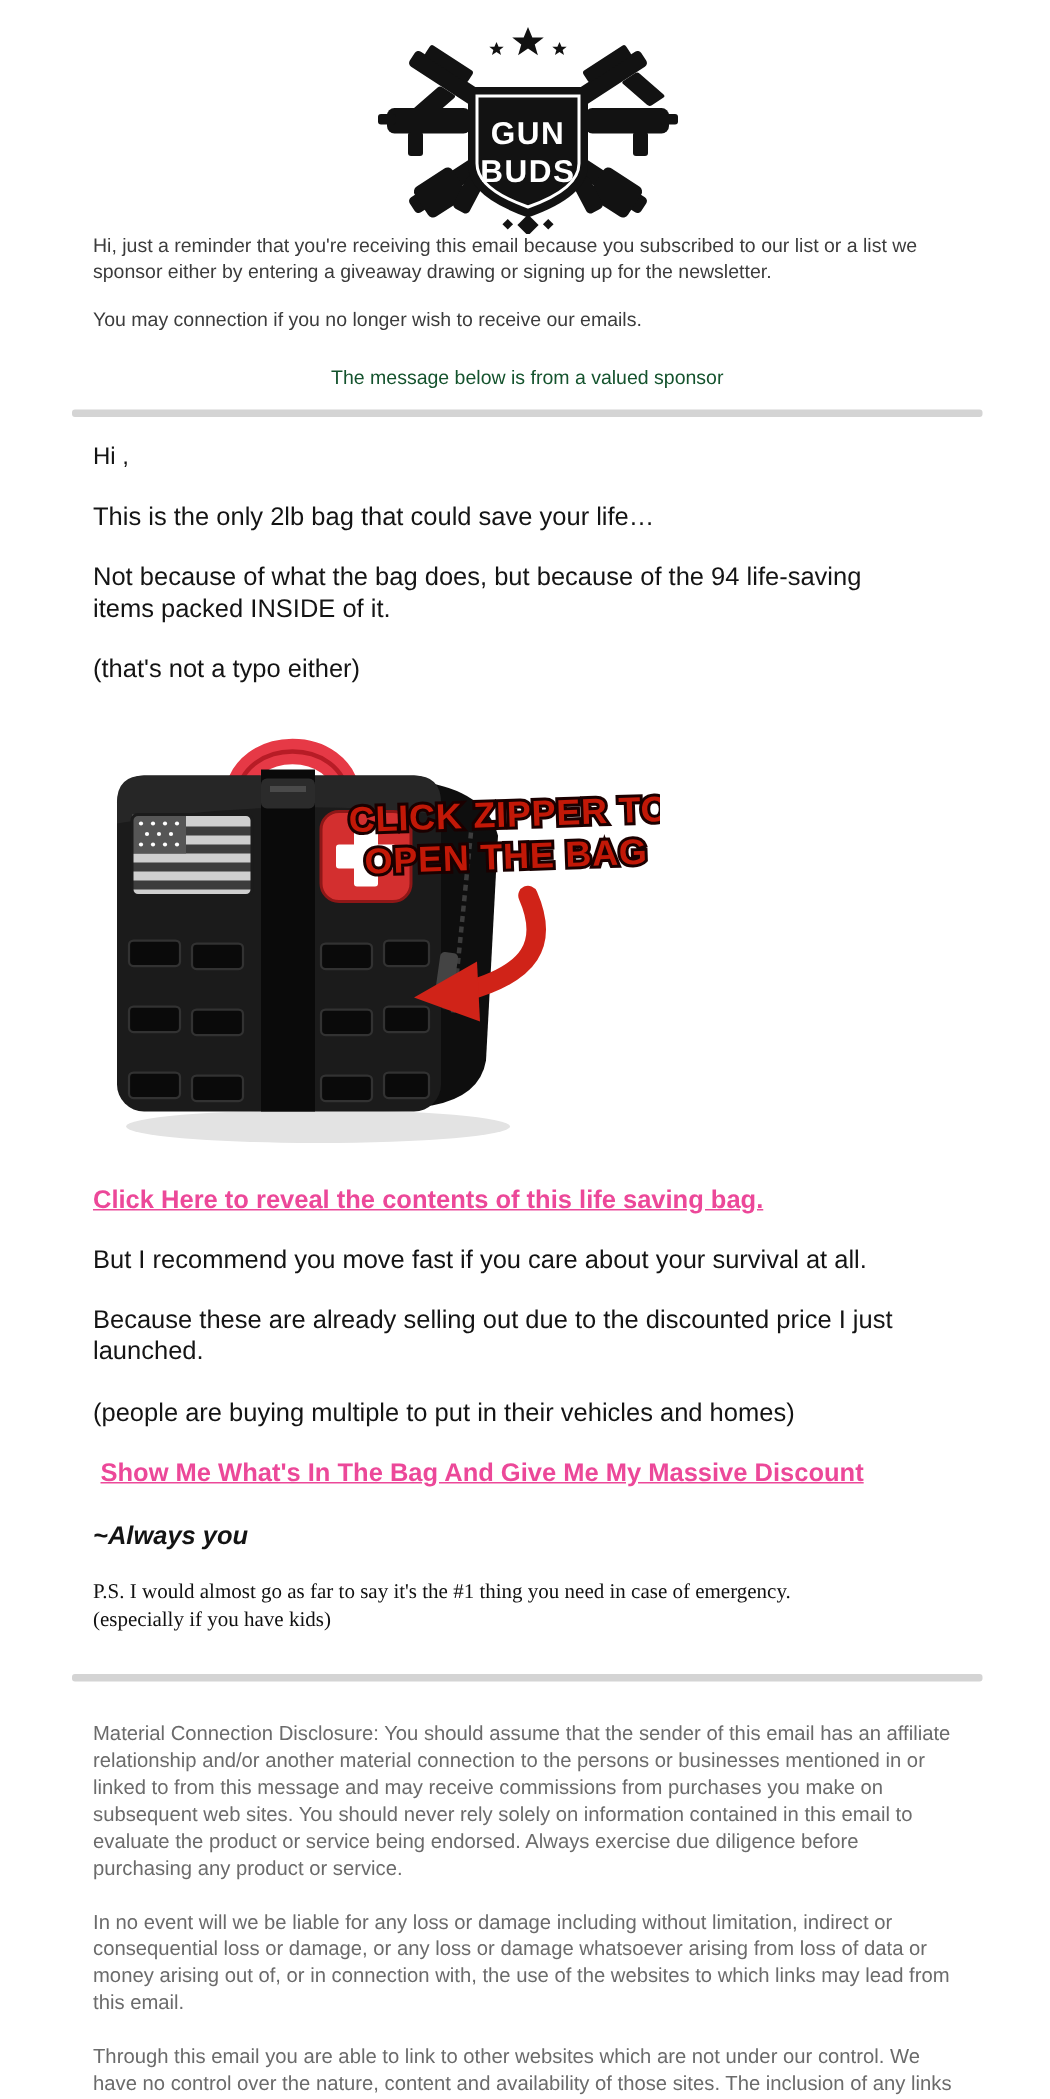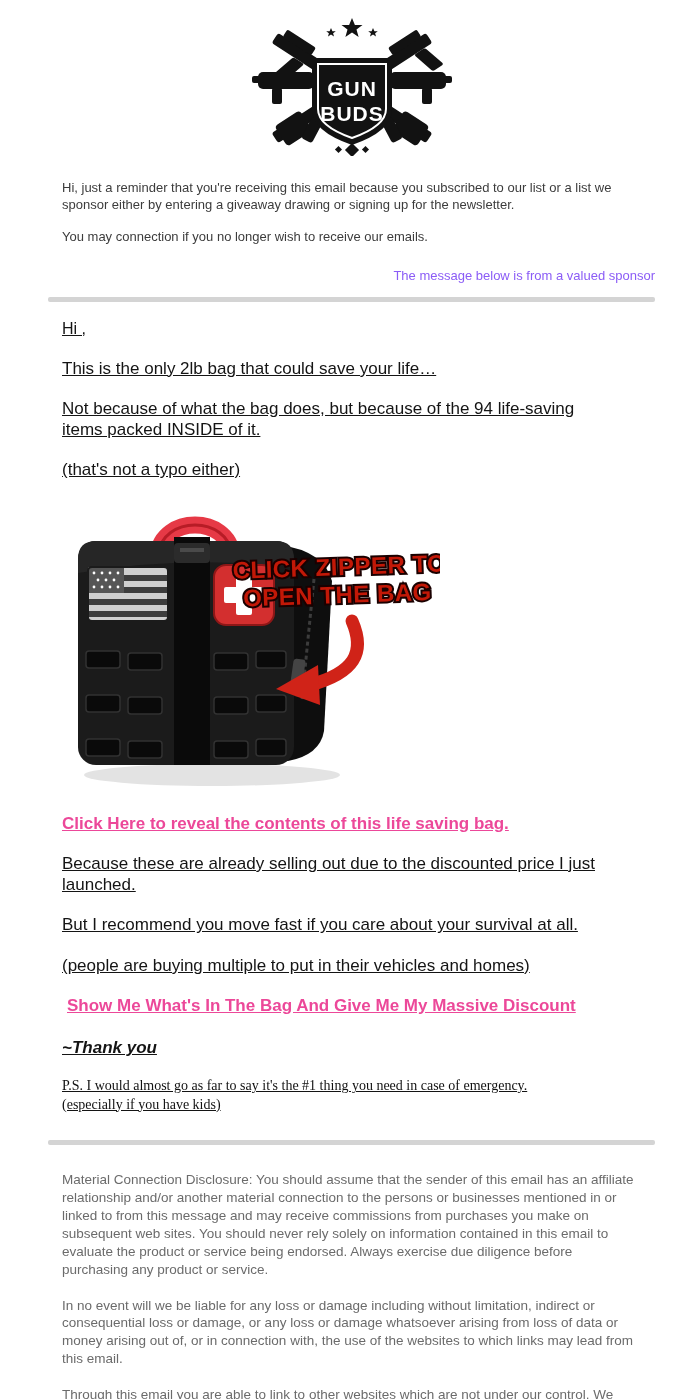--- a/index.html
+++ b/index.html
@@ -10,28 +10,28 @@
     color:#1c1c1c; overflow:hidden;
   }
   .email { padding:0 45px 0 48px; }
   .pad { margin:0 14px; }
 
   
   .logo-wrap { width:200px; margin:10px auto 0; }
   .logo-wrap svg { display:block; }
 
   
-  .preheader { margin-top:24px; font-size:13px; line-height:1.3; color:#3c3c3c; }
+  .preheader { font-size:13px; line-height:1.3; color:#3c3c3c; }
   .preheader p { margin-bottom:15px; }
-  .sponsor-note { text-align:right; font-size:13px; color:#8b5cf6; margin:22px 0 14px; }
+  .sponsor-note { text-align:center; font-size:13px; color:#14532d; margin:22px 0 14px; }
 
   .divider { height:5px; background:#d4d4d4; border-radius:2px; }
 
   
-  .msg { font-size:17px; line-height:1.25; color:#141414;text-decoration:underline; }
+  .msg { font-size:17px; line-height:1.25; color:#141414; }
   .msg .greet { margin-top:17px; font-size:16px; }
   .msg p.para { margin-top:19px; }
 
   .figure { margin:22px 0 8px 14px; width:378px; }
   .figure svg { display:block; }
 
   a.biglink {
     display:inline-block; font-size:17px; font-weight:bold;
     color:#ec4899; text-decoration:underline; cursor:pointer;
   }
@@ -189,25 +189,25 @@
 
       <g>
         <path d="M290 118 C 304 150, 292 170, 248 182" fill="none" stroke="#d02318" stroke-width="13" stroke-linecap="round"></path>
         <polygon points="256,162 258,202 214,186" fill="#d02318"></polygon>
       </g>
     </svg>
   </div>
 
   <div class="msg pad">
     <a class="biglink link1">Click Here to reveal the contents of this life saving bag.</a>
+    <p class="para">But I recommend you move fast if you care about your survival at all.</p>
     <p class="para">Because these are already selling out due to the discounted price I just launched.</p>
-    <p class="para">But I recommend you move fast if you care about your survival at all.</p>
     <p class="para">(people are buying multiple to put in their vehicles and homes)</p>
     <a class="biglink link2">Show Me What's In The Bag And Give Me My Massive Discount</a>
-    <p class="signoff">~Thank you</p>
+    <p class="signoff">~Always you</p>
     <div class="ps">
       <div>P.S. I would almost go as far to say it's the #1 thing you need in case of emergency.</div>
       <div>(especially if you have kids)</div>
     </div>
   </div>
 
   <div class="divider divider2"></div>
 
   <div class="disclosure pad">
     <p>Material Connection Disclosure: You should assume that the sender of this email has an affiliate relationship and/or another material connection to the persons or businesses mentioned in or linked to from this message and may receive commissions from purchases you make on subsequent web sites. You should never rely solely on information contained in this email to evaluate the product or service being endorsed. Always exercise due diligence before purchasing any product or service.</p>

